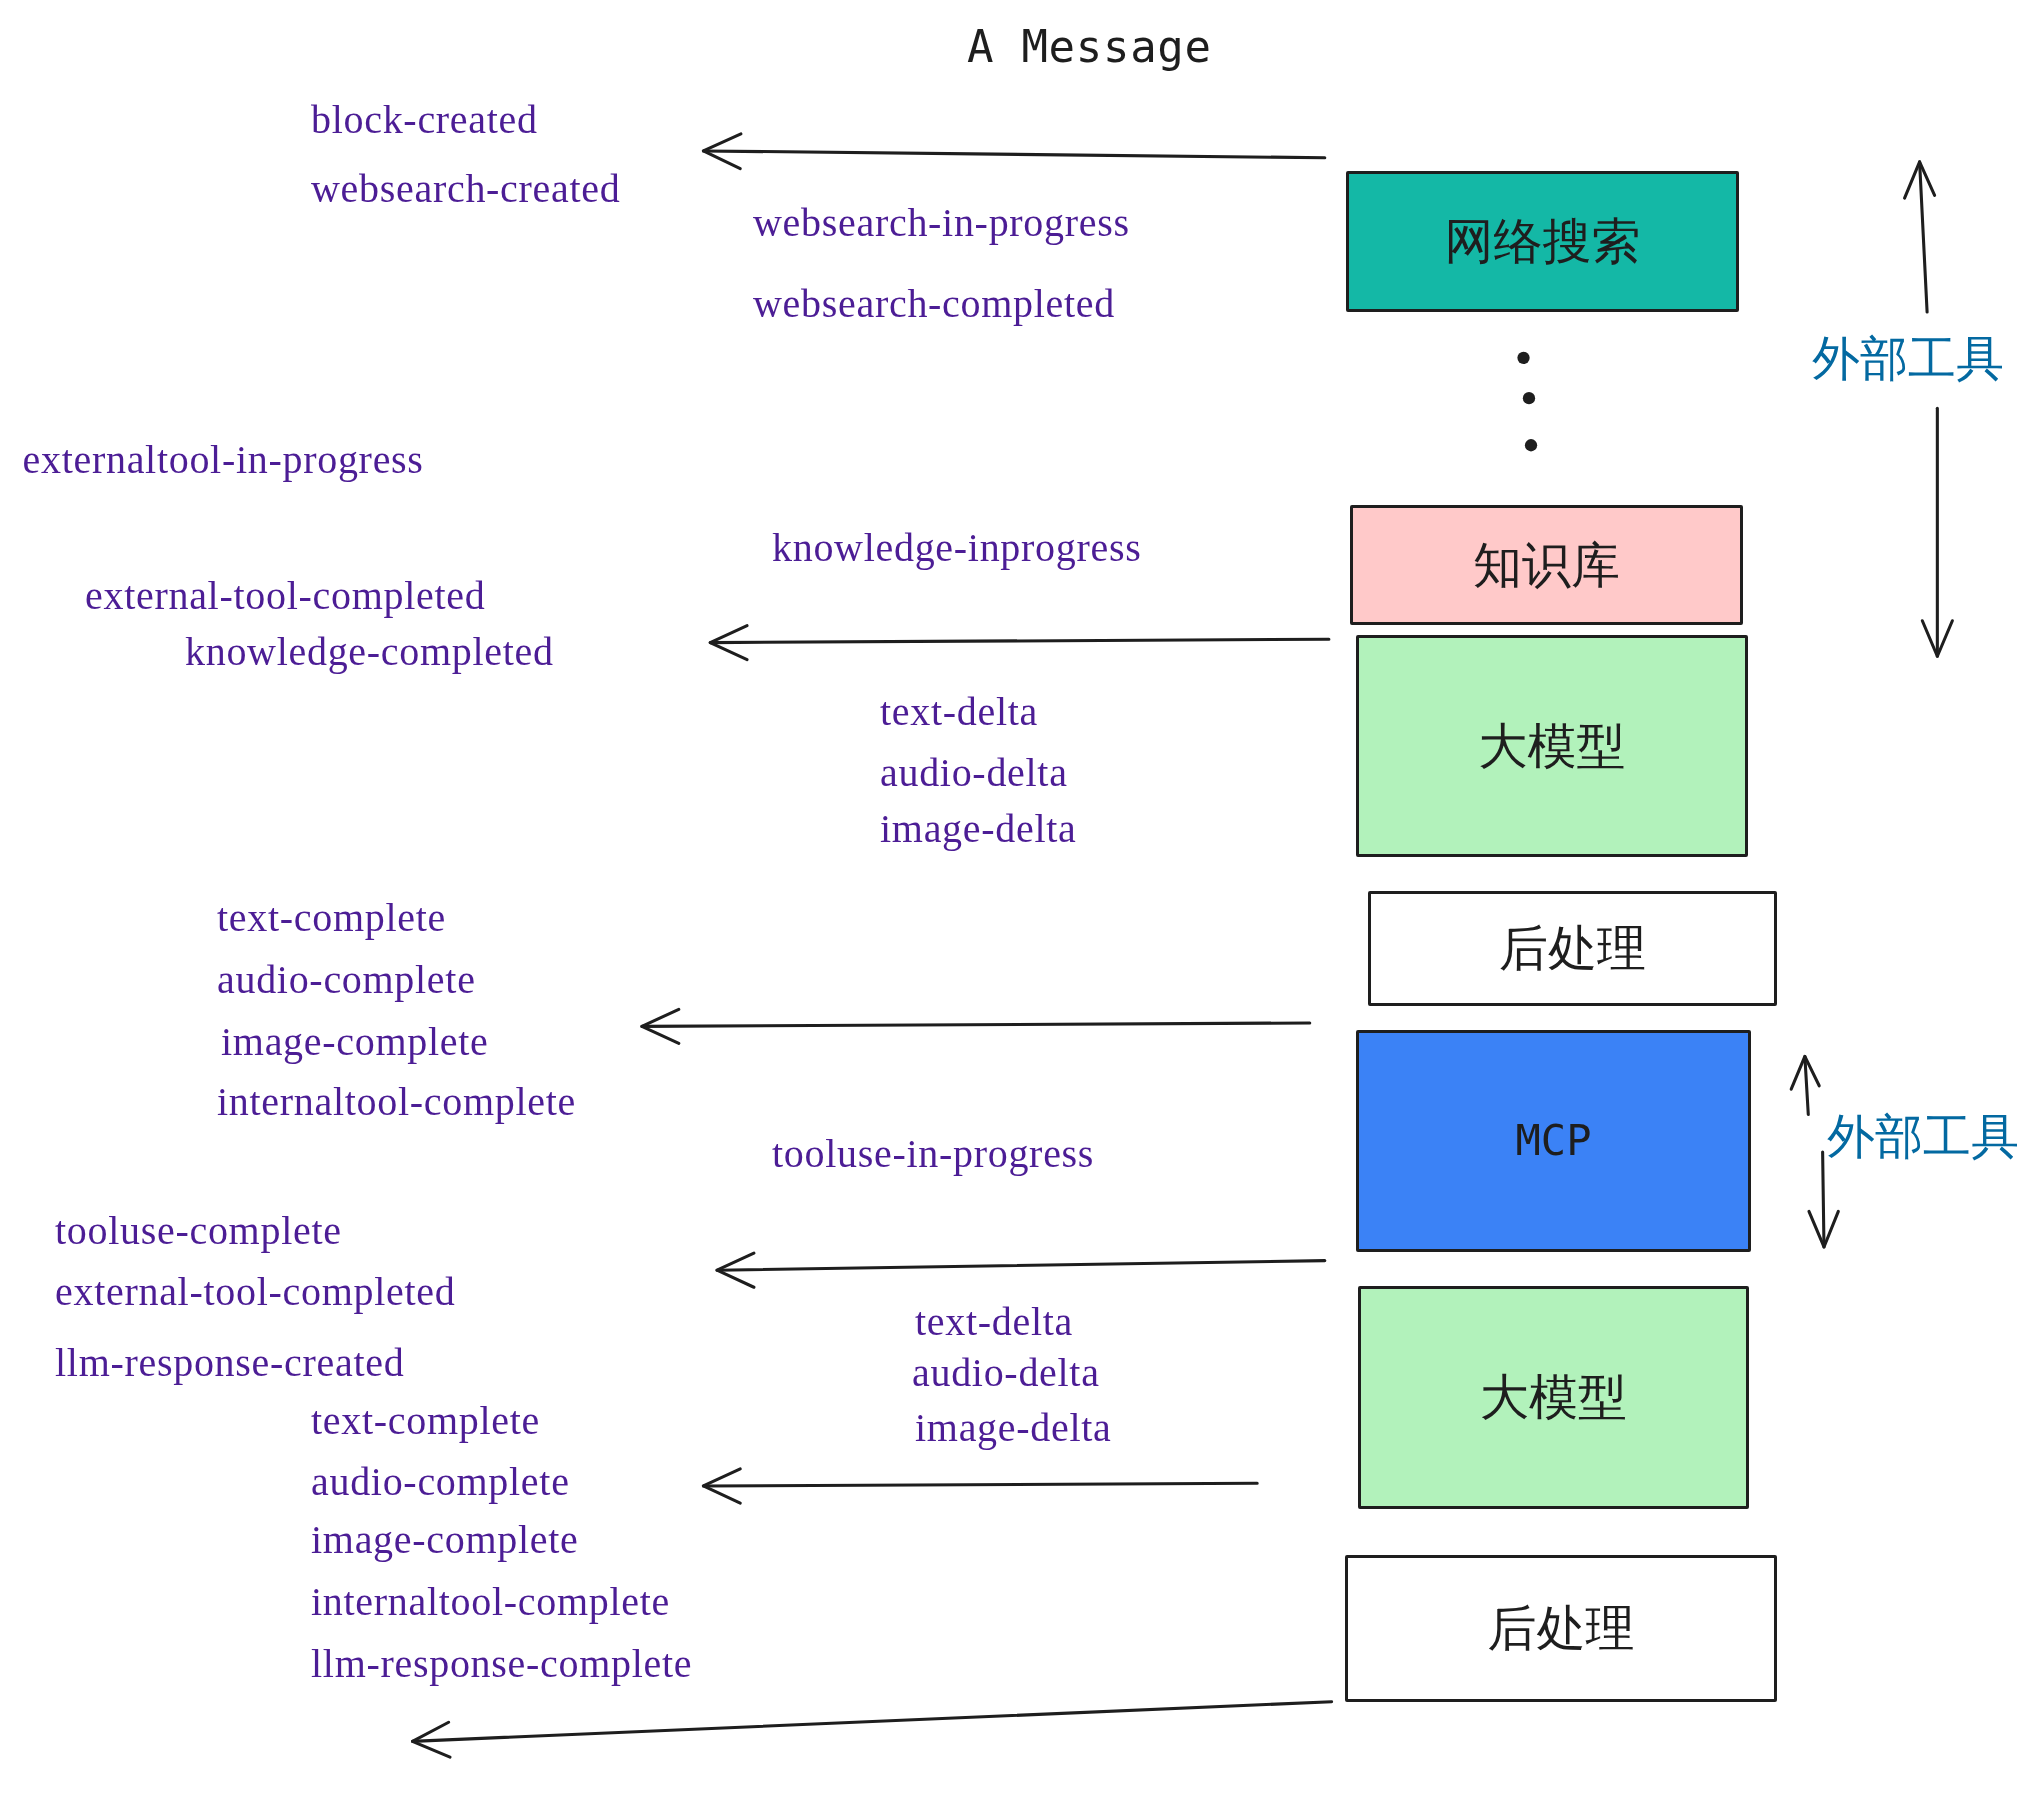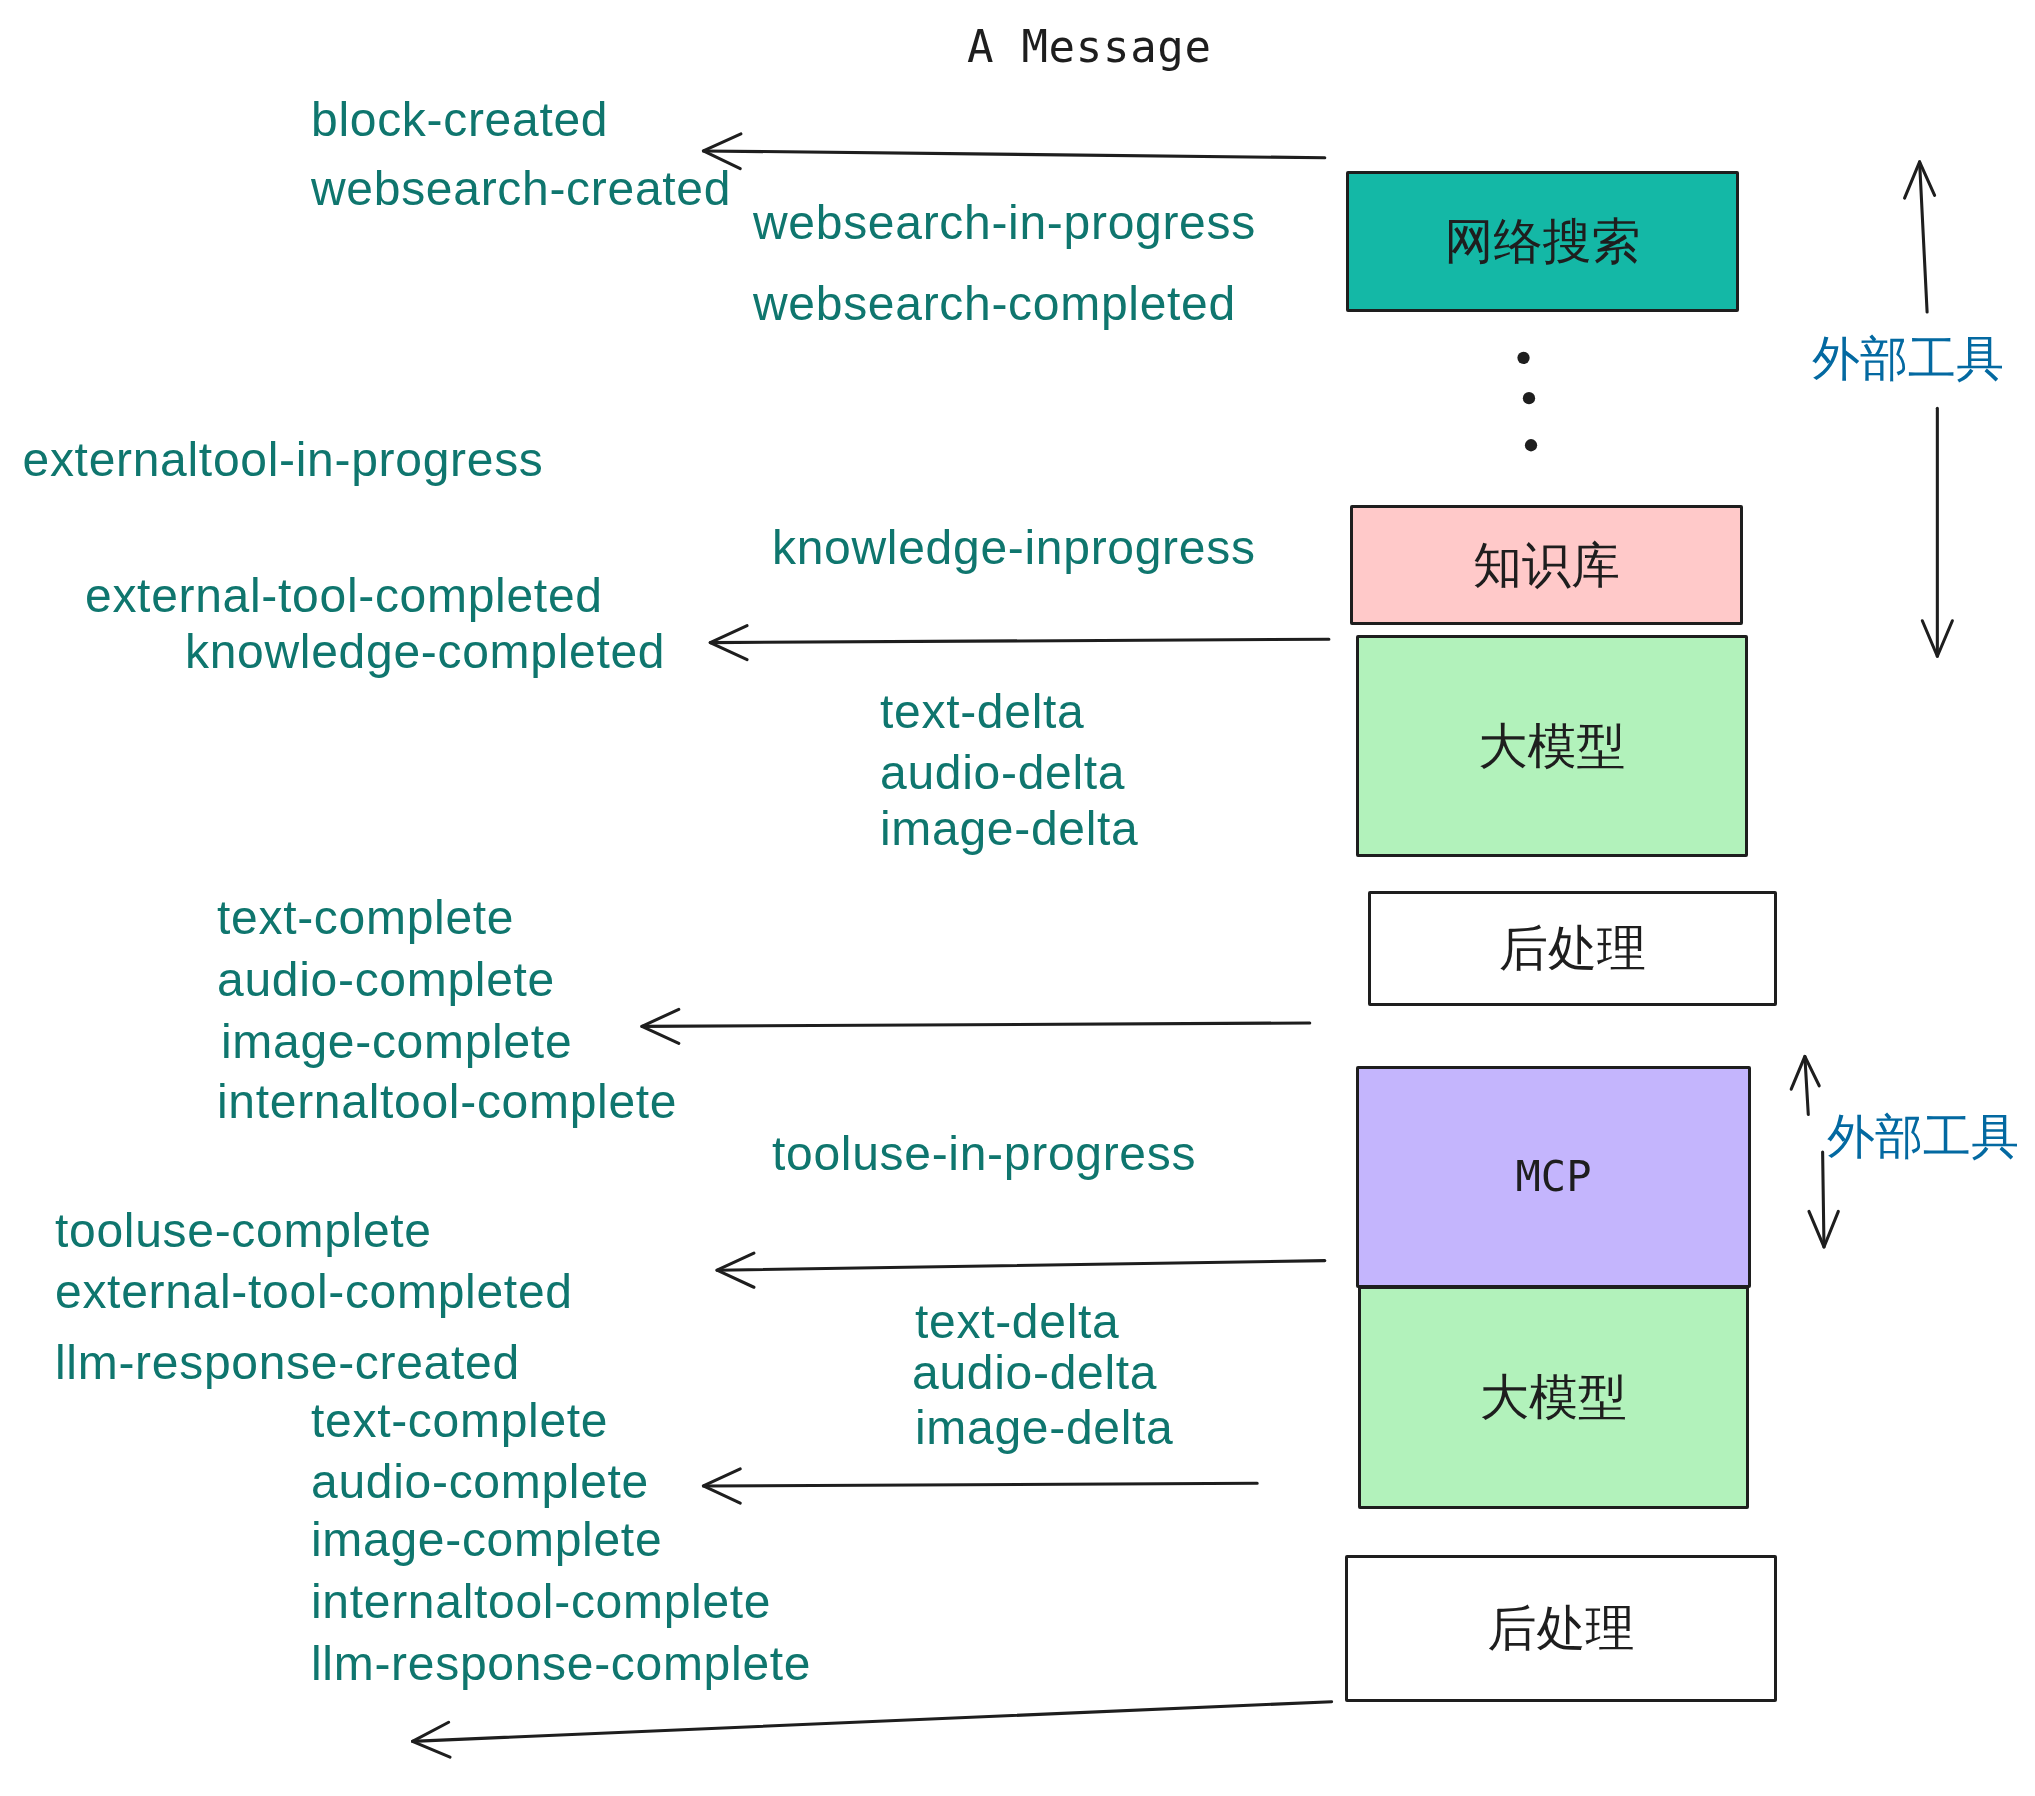--- a/index.html
+++ b/index.html
@@ -7,25 +7,25 @@
     position: relative;
     width: 2035px;
     height: 1796px;
     background: #ffffff;
     overflow: hidden;
     font-family: "DejaVu Sans Mono", monospace;
     padding-left: 17px;
   }
   .evt {
     position: absolute;
-    font-family: Liberation Sans, sans-serif;
-    font-size: 48px;
+    font-family: Liberation Serif, serif;
+    font-size: 40px;
     line-height: 44px;
     letter-spacing: 0.7px;
-    color: #0f766e;
+    color: #4c1d95;
     white-space: nowrap;
   }
   .title {
     position: absolute;
     font-family: "DejaVu Sans Mono", monospace;
     font-size: 44px;
     line-height: 44px;
     letter-spacing: 0.7px;
     color: #1e1e1e;
     white-space: nowrap;
@@ -129,21 +129,21 @@
   </div>
 
   <div class="box" style="left: 1356px; top: 635px; width: 392px; height: 222px; background-color: rgb(178, 242, 187);">
     <span class="cjk">大模型</span>
   </div>
 
   <div class="box" style="left: 1368px; top: 891px; width: 409px; height: 115px; background-color: rgb(255, 255, 255);">
     <span class="cjk">后处理</span>
   </div>
 
-  <div class="box" style="left: 1356px; top: 1030px; width: 395px; height: 222px; background-color: #c4b5fd; margin-top: 36px;">
+  <div class="box" style="left: 1356px; top: 1030px; width: 395px; height: 222px; background-color: #3b82f6;">
     <span class="mcp-label">MCP</span>
   </div>
 
   <div class="box" style="left: 1358px; top: 1286px; width: 391px; height: 223px; background-color: rgb(178, 242, 187);">
     <span class="cjk">大模型</span>
   </div>
 
   <div class="box" style="left: 1345px; top: 1555px; width: 432px; height: 147px; background-color: rgb(255, 255, 255);">
     <span class="cjk">后处理</span>
   </div>

